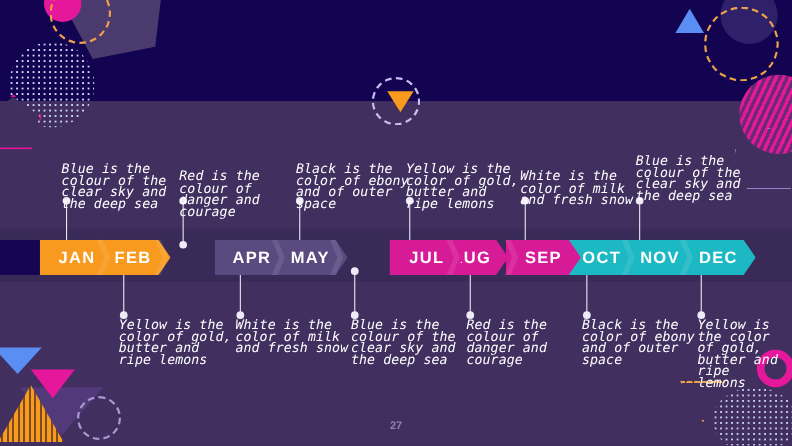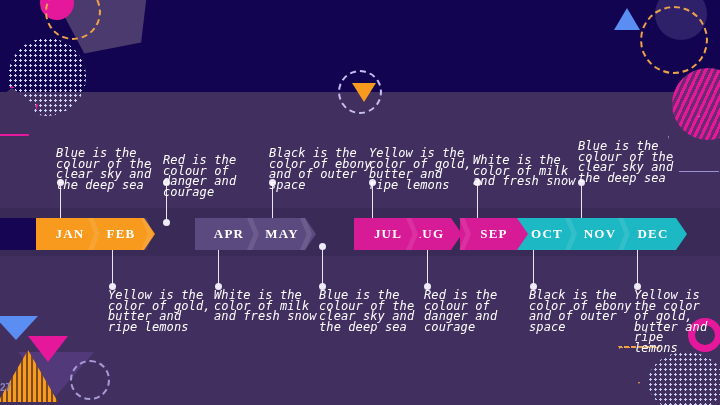--- a/index.html
+++ b/index.html
@@ -108,22 +108,22 @@
   }
 
   
   #timeline { position:absolute; left:0; top:218px; width:720px; height:32px; }
   .chev {
     position:absolute; top:0; height:32px;
     display:flex; align-items:center; justify-content:center;
     clip-path:polygon(0 0, calc(100% - 11px) 0, 100% 50%, calc(100% - 11px) 100%, 0 100%);
   }
   .chev-label {
-    font-family:Liberation Serif, serif;
-    font-size:13px; font-weight:700; color:#ffffff; letter-spacing:1.2px;
+    font-family:Liberation Sans, sans-serif;
+    font-size:15px; font-weight:700; color:#ffffff; letter-spacing:1.2px;
   }
   .chev-sep {
     position:absolute; top:0; width:12px; height:32px;
     background:rgba(255,255,255,0.10);
     clip-path:polygon(0 0, 45% 0, 100% 50%, 45% 100%, 0 100%, 55% 50%);
   }
   .tl-start {
     position:absolute; left:0; top:0; width:62px; height:32px; background:#150552;
     clip-path:polygon(0 0, calc(100% - 11px) 0, 100% 50%, calc(100% - 11px) 100%, 0 100%);
   }
@@ -138,21 +138,21 @@
   .note {
     position:absolute;
     font-family:"DejaVu Sans Mono", monospace;
     font-size:12px; line-height:10.5px; color:#ffffff; letter-spacing:.1px;font-style:italic;
   }
   .note.top { text-align:left; }
   .note.bot { text-align:left; }
 
   
   .pageno {
-    position:absolute; left:0; top:382px; width:720px; text-align:left;
+    position:absolute; left:0; top:382px; width:720px; text-align:center;
     font-family:"Liberation Sans", sans-serif;
     font-size:10px; color:#8e83b8; font-weight:700;
   }
 </style>
 </head>
 <body>
 
 <div id="slide">
 
   <div class="band-navy deco"></div>

